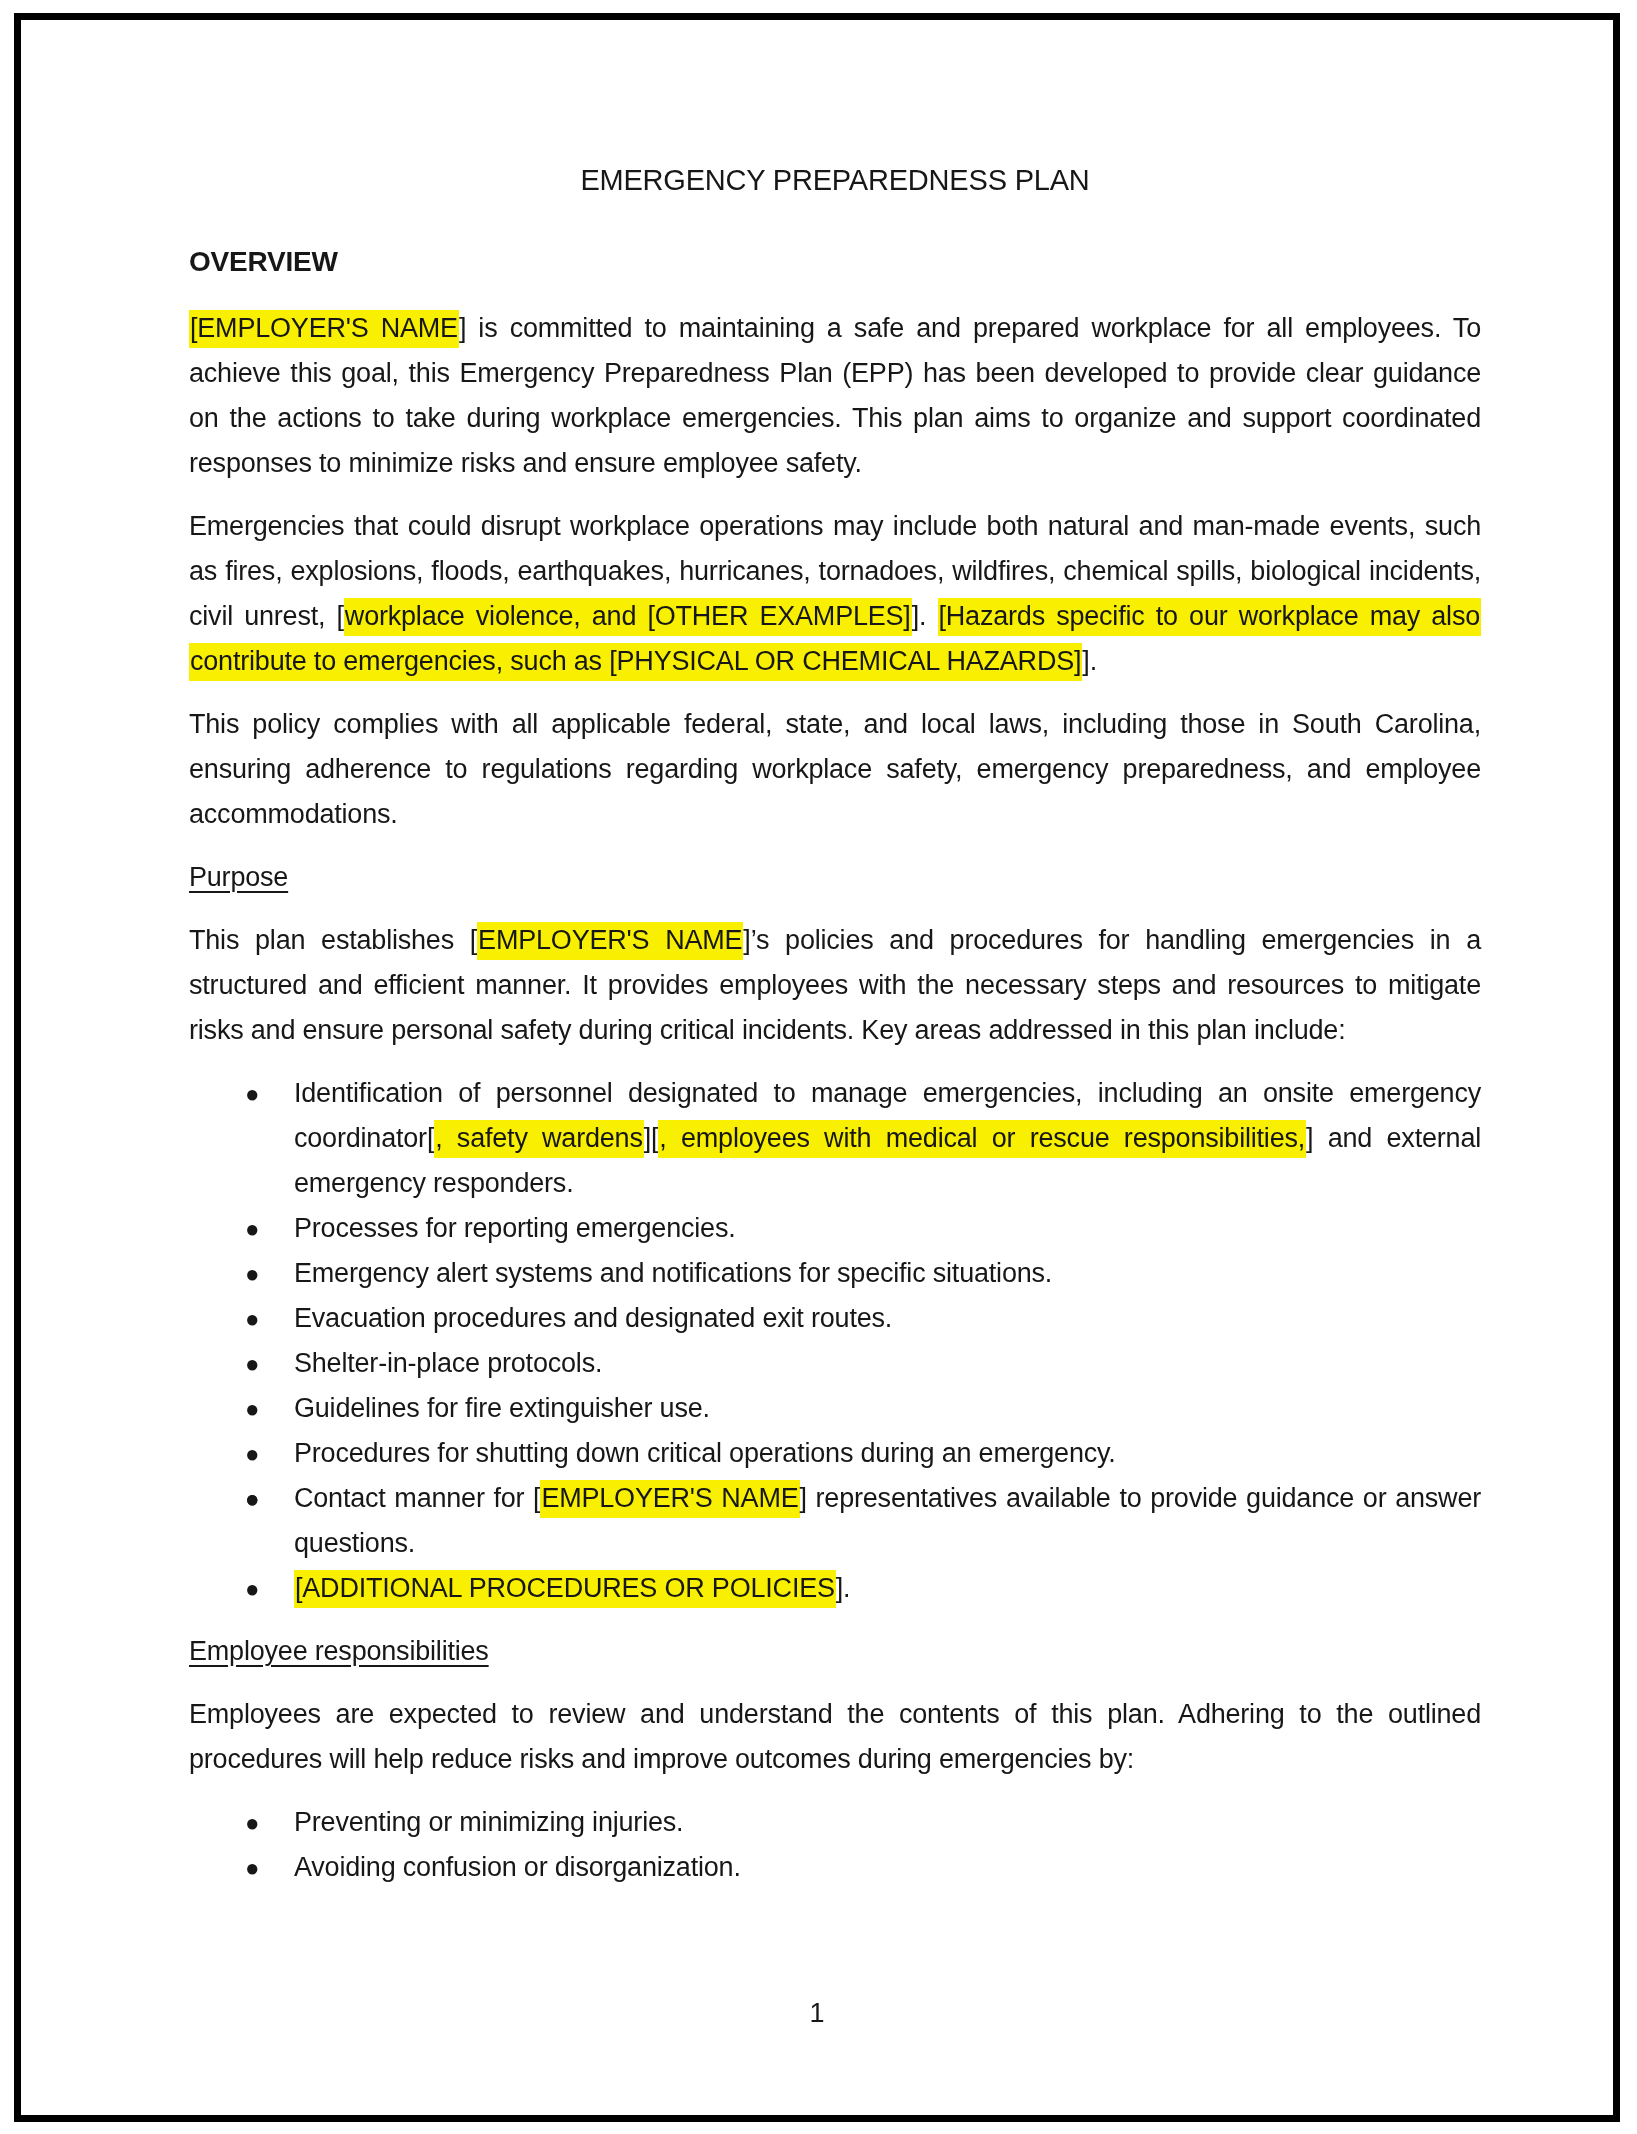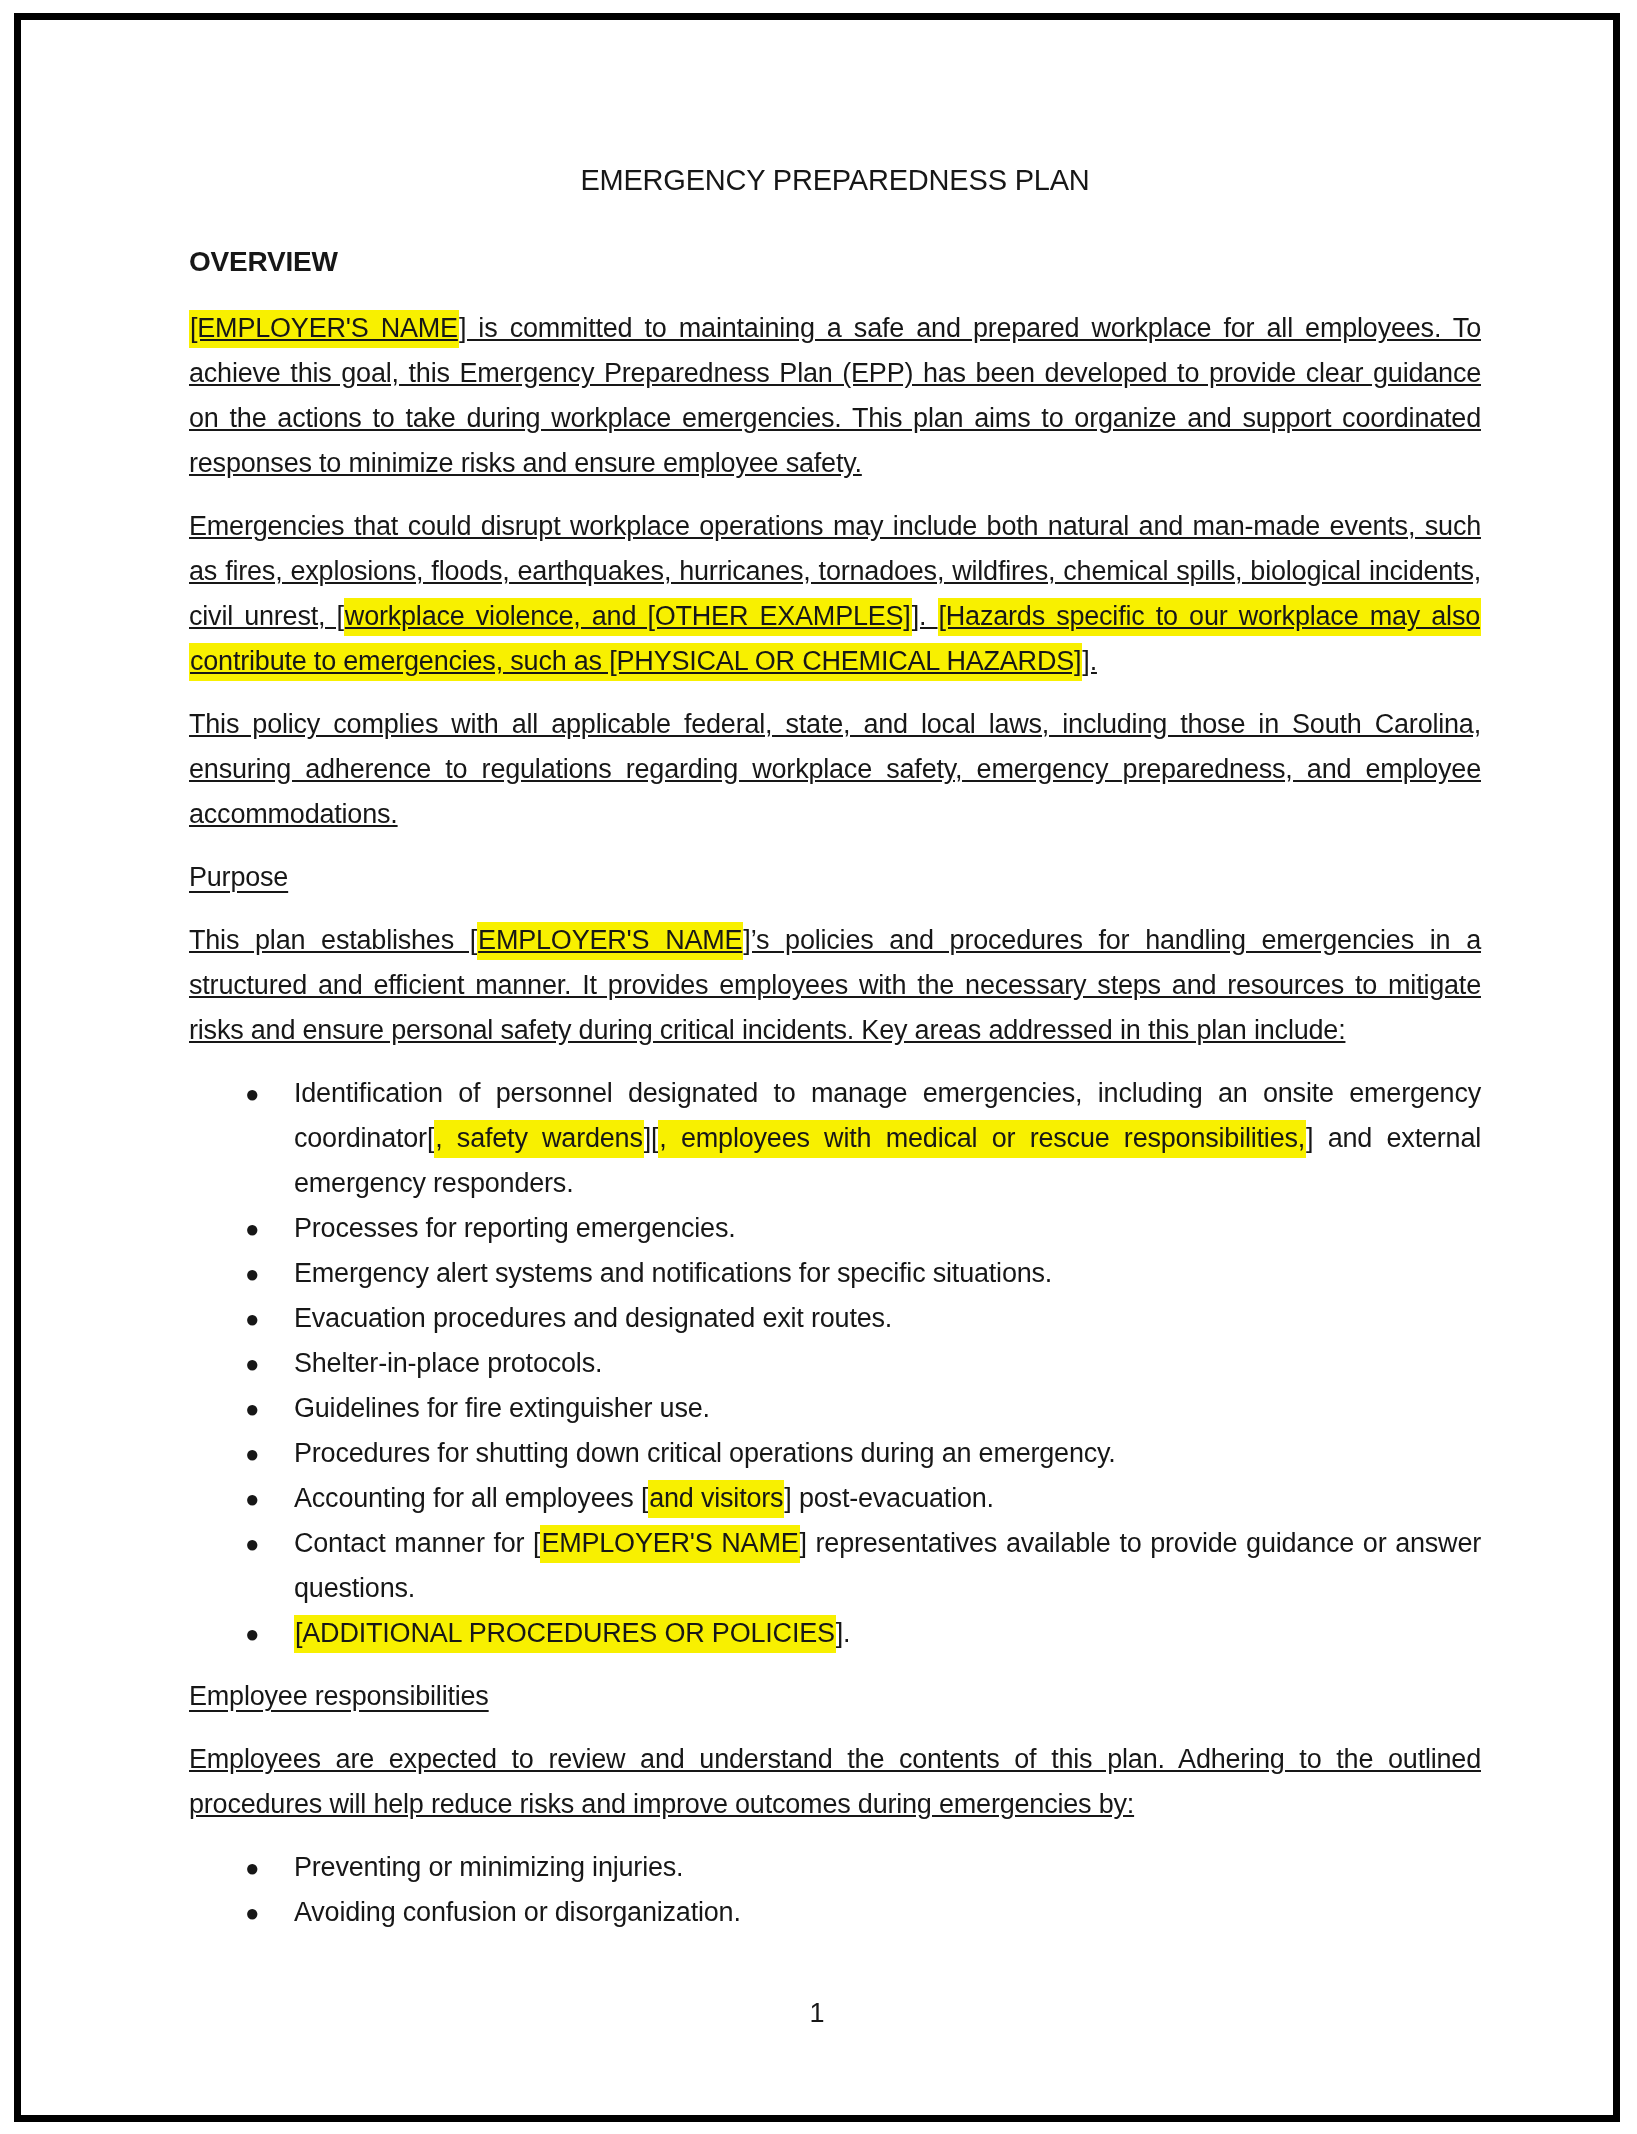--- a/index.html
+++ b/index.html
@@ -25,21 +25,21 @@
   .blk{margin:0 0 18px 0;}
   .blk.title{
     text-align:center;font-weight:normal;font-size:29px;margin-bottom:36px;
   }
   .blk.heading{
     font-weight:bold;font-size:28px;margin-bottom:22px;
   }
   .blk.subheading{
     text-decoration:underline;text-underline-offset:5px;margin-bottom:18px;
   }
-  .blk.para{text-align:justify;text-decoration:underline;}
+  .blk.para{text-align:justify;}
   ul.bullet-list{
     list-style:none;margin:0 0 18px 0;padding:0;
   }
   ul.bullet-list li{
     position:relative;padding-left:105px;text-align:justify;
   }
   ul.bullet-list .marker{
     position:absolute;left:56px;top:0;font-size:24px;
   }
   .hl{
@@ -65,21 +65,21 @@
       <div class="blk subheading"><span class="run">Purpose</span></div>
       <div class="blk para"><span class="run">This plan establishes [</span><span class="hl">EMPLOYER'S NAME</span><span class="run">]’s policies and procedures for handling emergencies in a structured and efficient manner. It provides employees with the necessary steps and resources to mitigate risks and ensure personal safety during critical incidents. Key areas addressed in this plan include:</span></div>
       <ul class="bullet-list">
         <li><span class="marker">●</span><span><span class="run">Identification of personnel designated to manage emergencies, including an onsite emergency coordinator[</span><span class="hl">, safety wardens</span><span class="run">][</span><span class="hl">, employees with medical or rescue responsibilities,</span><span class="run">] and external emergency responders.</span></span></li>
         <li><span class="marker">●</span><span><span class="run">Processes for reporting emergencies.</span></span></li>
         <li><span class="marker">●</span><span><span class="run">Emergency alert systems and notifications for specific situations.</span></span></li>
         <li><span class="marker">●</span><span><span class="run">Evacuation procedures and designated exit routes.</span></span></li>
         <li><span class="marker">●</span><span><span class="run">Shelter-in-place protocols.</span></span></li>
         <li><span class="marker">●</span><span><span class="run">Guidelines for fire extinguisher use.</span></span></li>
         <li><span class="marker">●</span><span><span class="run">Procedures for shutting down critical operations during an emergency.</span></span></li>
-        <li><span class="marker">●</span><span><span class="run">Accounting for all employees [</span><span class="hl">and visitors</span><span class="run">] post-evacuation.</span></span></li>
+        <li><span class="marker">●</span></li>
         <li><span class="marker">●</span><span><span class="run">Contact manner for [</span><span class="hl">EMPLOYER'S NAME</span><span class="run">] representatives available to provide guidance or answer questions.</span></span></li>
         <li><span class="marker">●</span><span><span class="hl">[ADDITIONAL PROCEDURES OR POLICIES</span><span class="run">].</span></span></li>
       </ul>
       <div class="blk subheading"><span class="run">Employee responsibilities</span></div>
       <div class="blk para"><span class="run">Employees are expected to review and understand the contents of this plan. Adhering to the outlined procedures will help reduce risks and improve outcomes during emergencies by:</span></div>
       <ul class="bullet-list">
         <li><span class="marker">●</span><span><span class="run">Preventing or minimizing injuries.</span></span></li>
         <li><span class="marker">●</span><span><span class="run">Avoiding confusion or disorganization.</span></span></li>
       </ul>
     </div>

